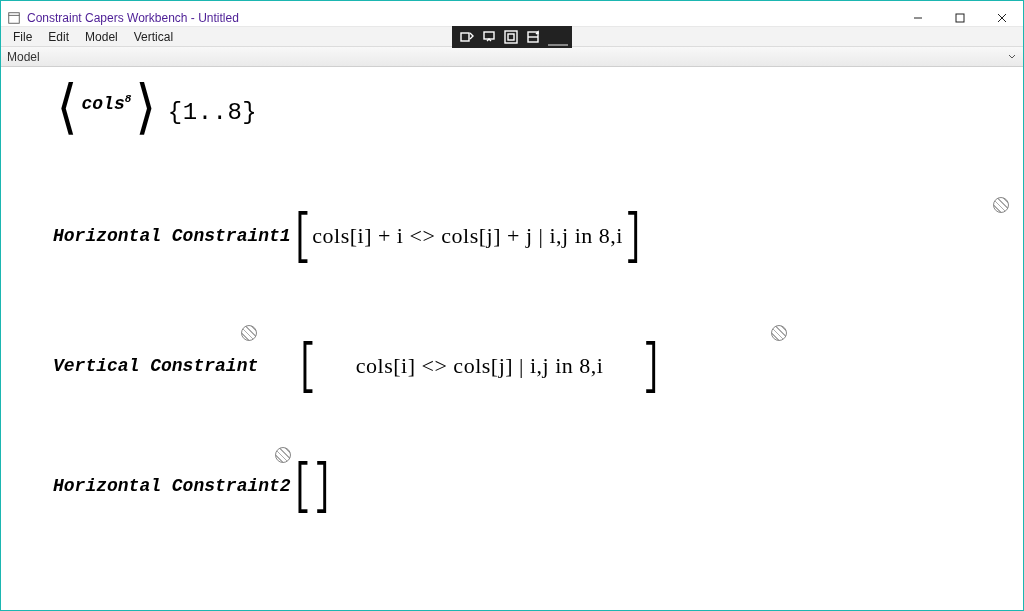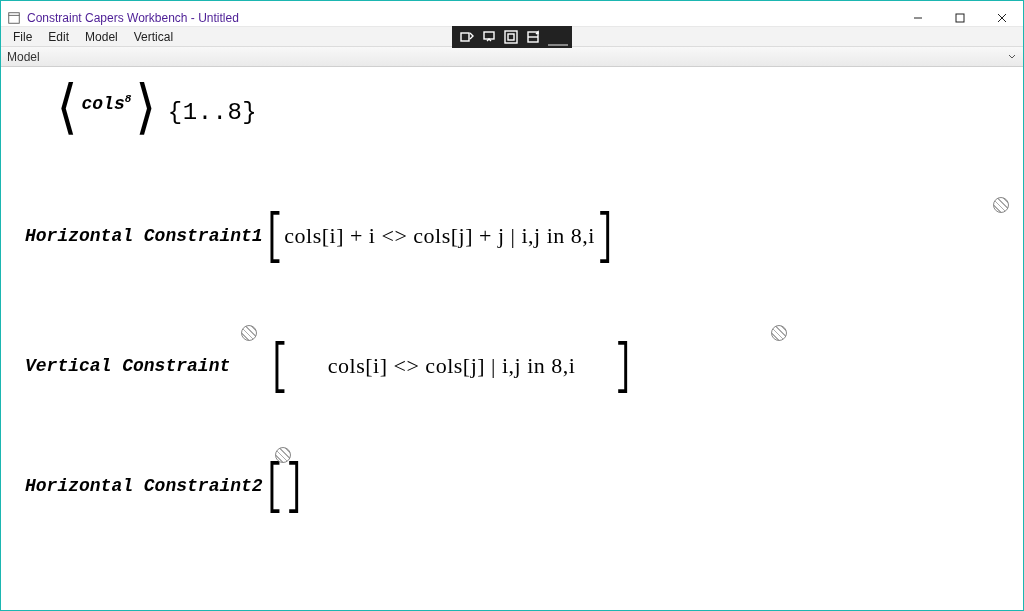--- a/index.html
+++ b/index.html
@@ -143,20 +143,21 @@
     display: flex; align-items: center;
   }
   .c-label {
     font-family: "Courier New", monospace;
     font-style: italic;
     font-weight: bold;
     font-size: 18px;
     color: #000;
     margin-right: 0;
     white-space: nowrap;
+    margin-left: 28px;
   }
   .big-bracket {
     font-family: "Courier New", monospace;
     font-size: 56px;
     line-height: 42px;
     color: #000;
     transform: scaleX(0.6);
     margin: 0 -6px;
     display: inline-block;
   }

